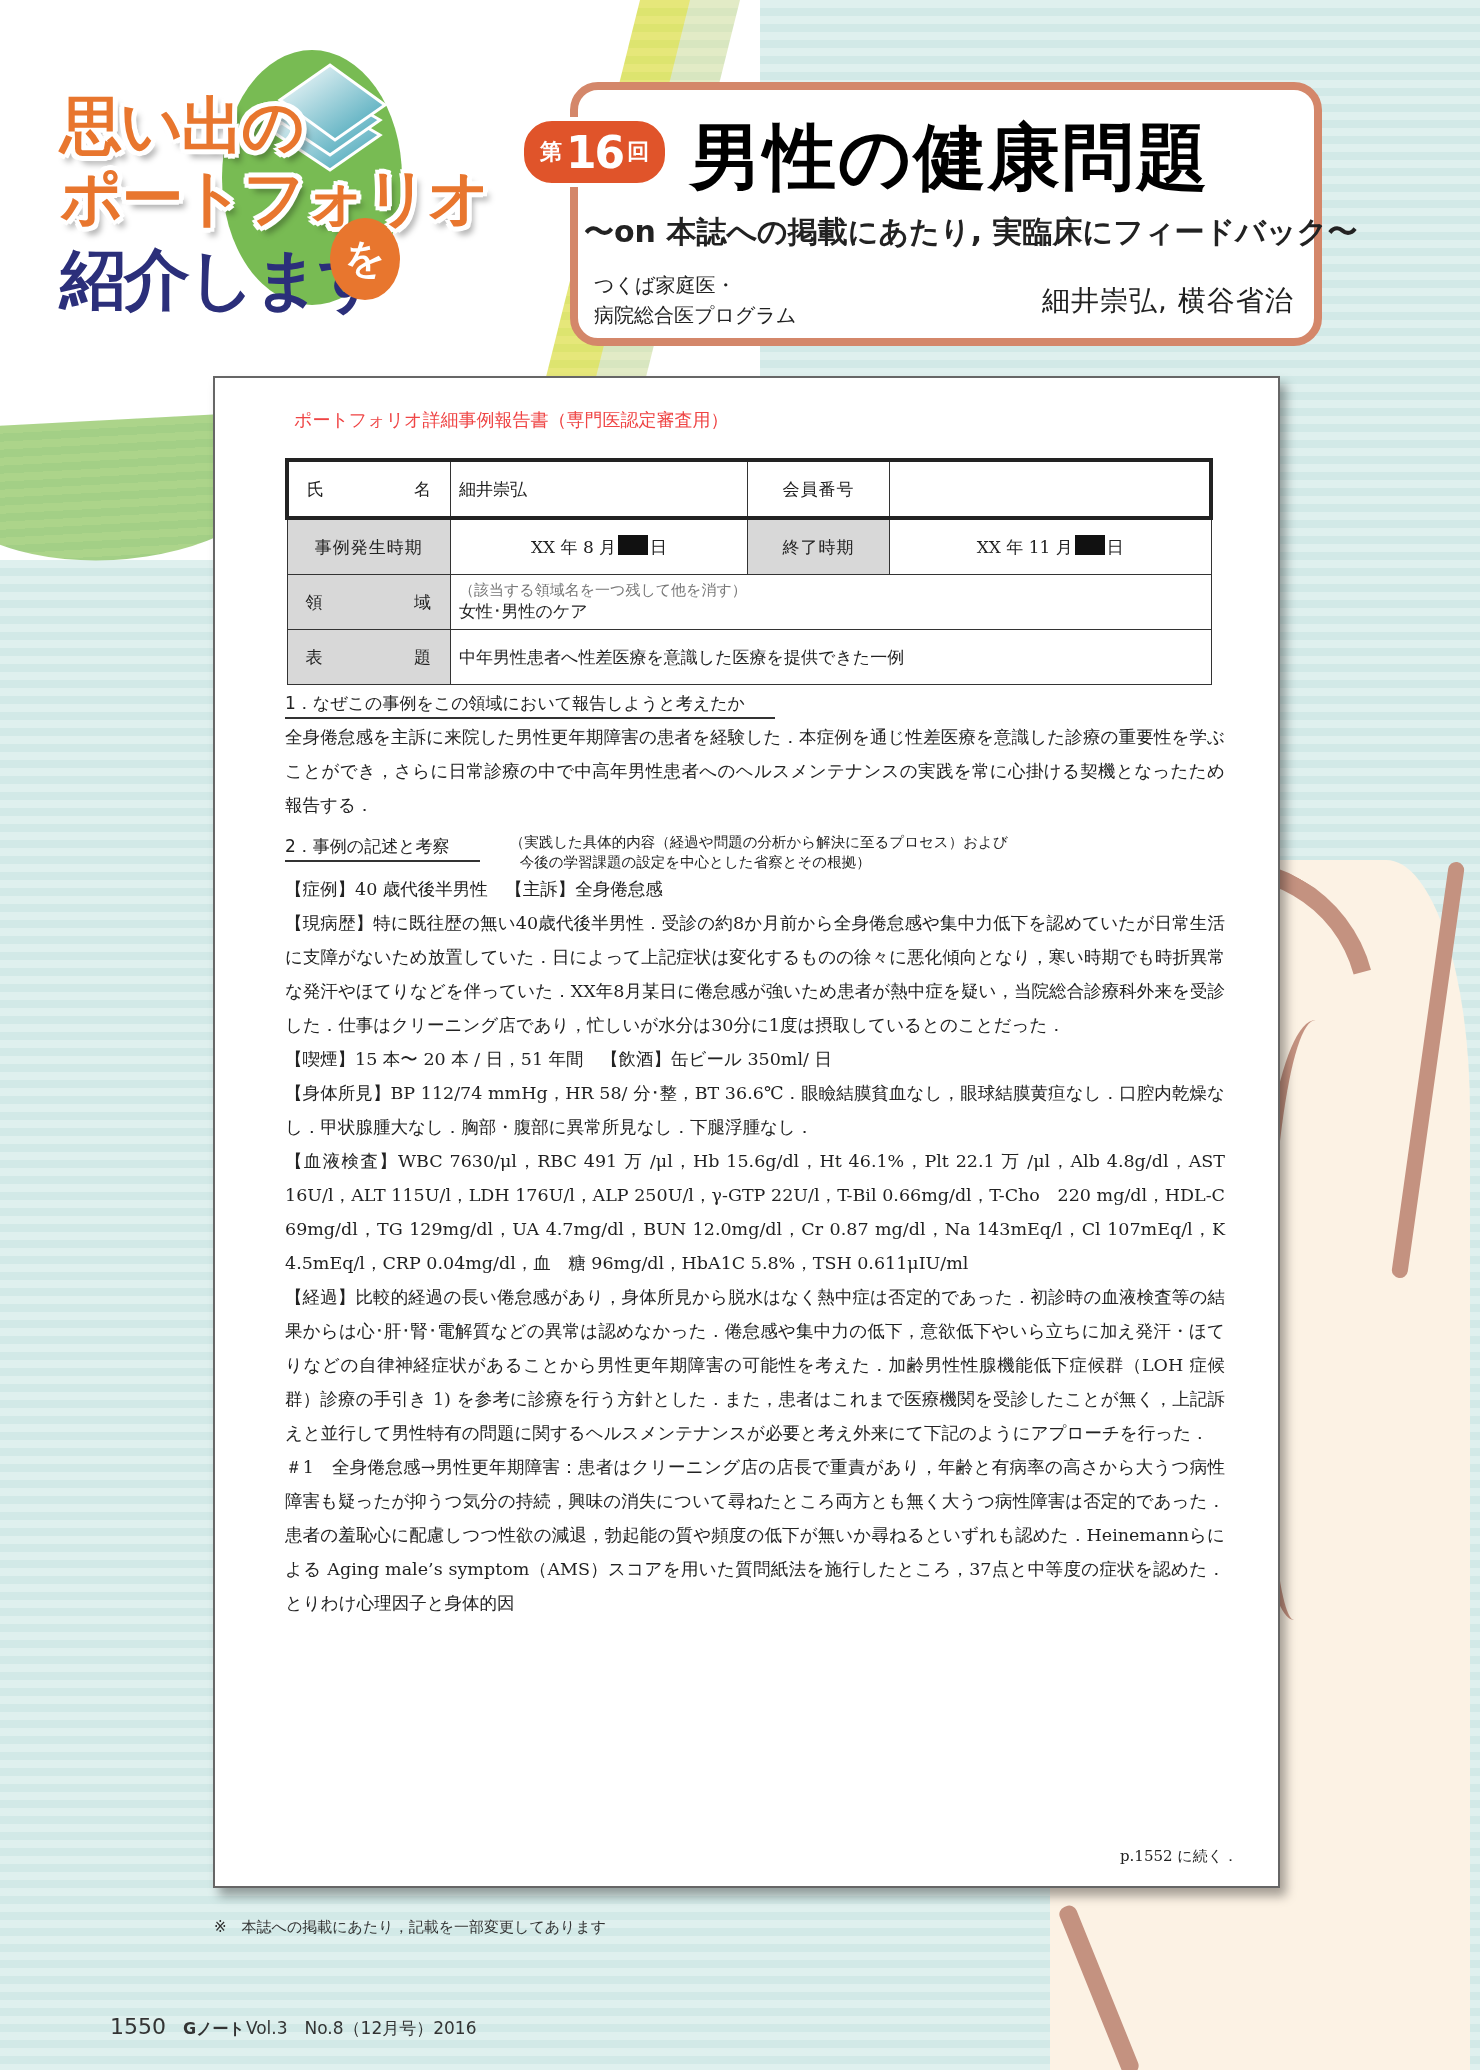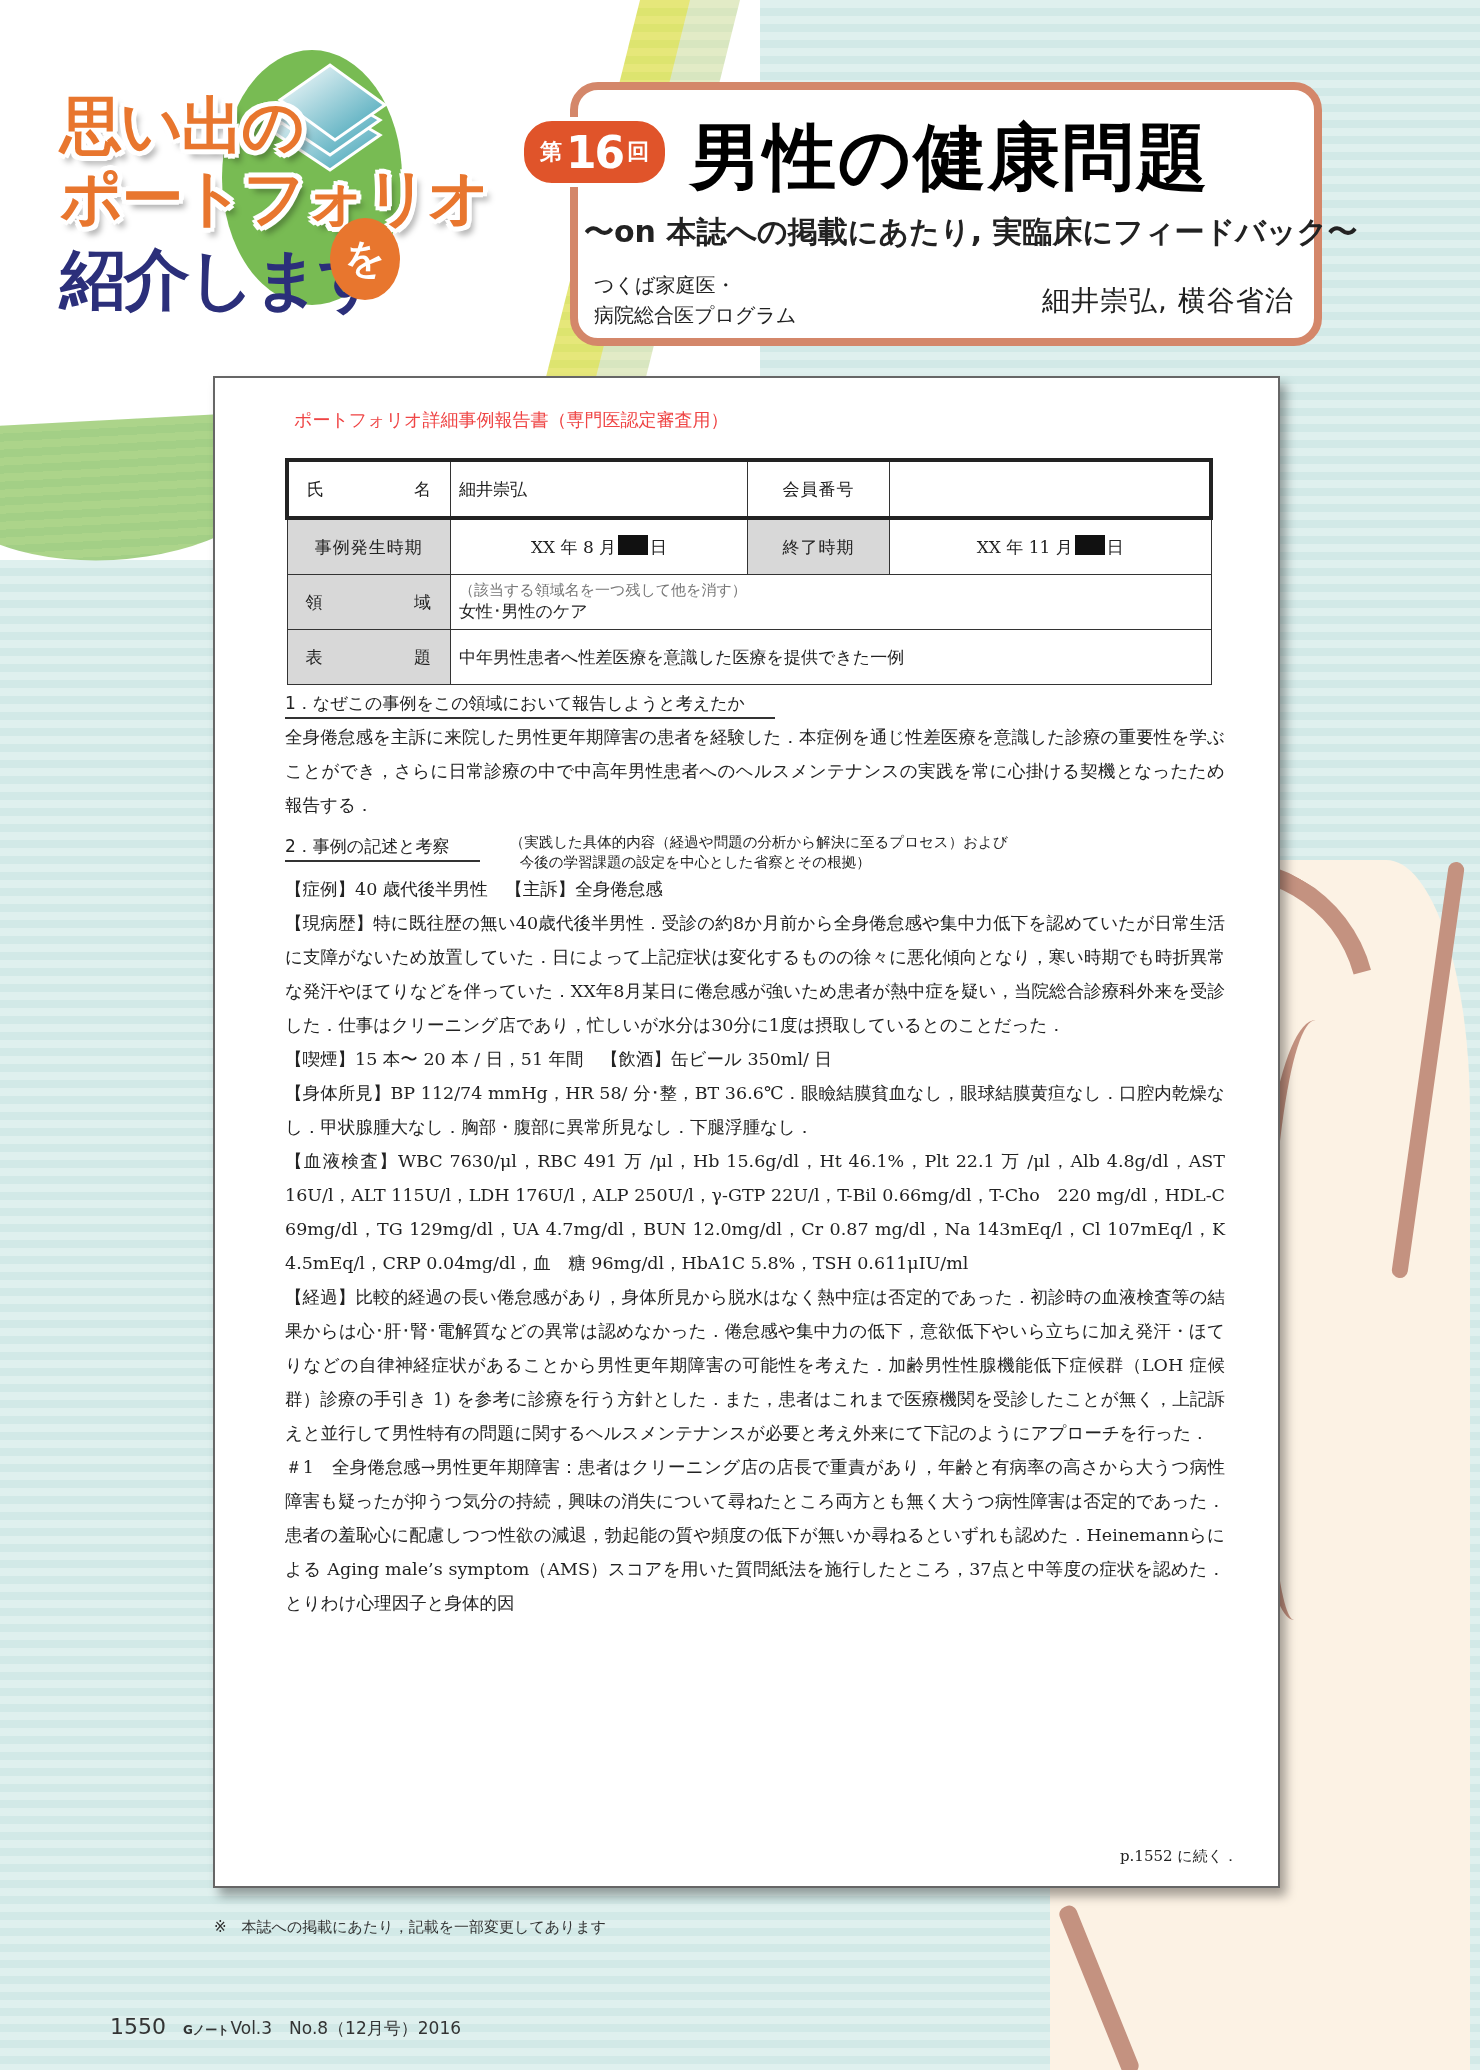--- a/index.html
+++ b/index.html
@@ -54,21 +54,21 @@
   .body { position: absolute; left: 70px; top: 308px; width: 940px; font-family: "DejaVu Serif", serif; font-size: 17.5px; line-height: 34px; color: #222; }
   .sec-h { font-family: "DejaVu Sans", sans-serif; font-size: 17px; border-bottom: 2px solid #333; display: inline-block; padding-right: 30px; line-height: 28px; }
   .sec2-row { display: flex; align-items: flex-start; margin-top: 10px; }
   .sec2-note { font-family: "DejaVu Sans", sans-serif; font-size: 14.5px; line-height: 20px; margin-left: 30px; }
   .p { margin: 0; text-align: justify; }
   .cont { position: absolute; right: 40px; bottom: 20px; font-family: "DejaVu Serif", serif; font-size: 15px; }
 
   .footnote { position: absolute; left: 214px; top: 1918px; font-size: 15px; color: #333; }
   .footer { position: absolute; left: 110px; top: 1978px; display: flex; align-items: baseline; gap: 17px; color: #333; margin-top: 36px; }
   .pageno { font-size: 22px; }
-  .journal { font-size: 12px; font-weight: bold; }
+  .journal { font-size: 16px; font-weight: bold; }
   .journal-meta { font-size: 17px; margin-left: -16px; }
 </style>
 </head>
 <body>
 
 <div class="bg-white-top2"></div>
 <div class="band-yellow"></div>
 <div class="band-pale"></div>
 <div class="green-wave"></div>
 <div class="hand"></div>

